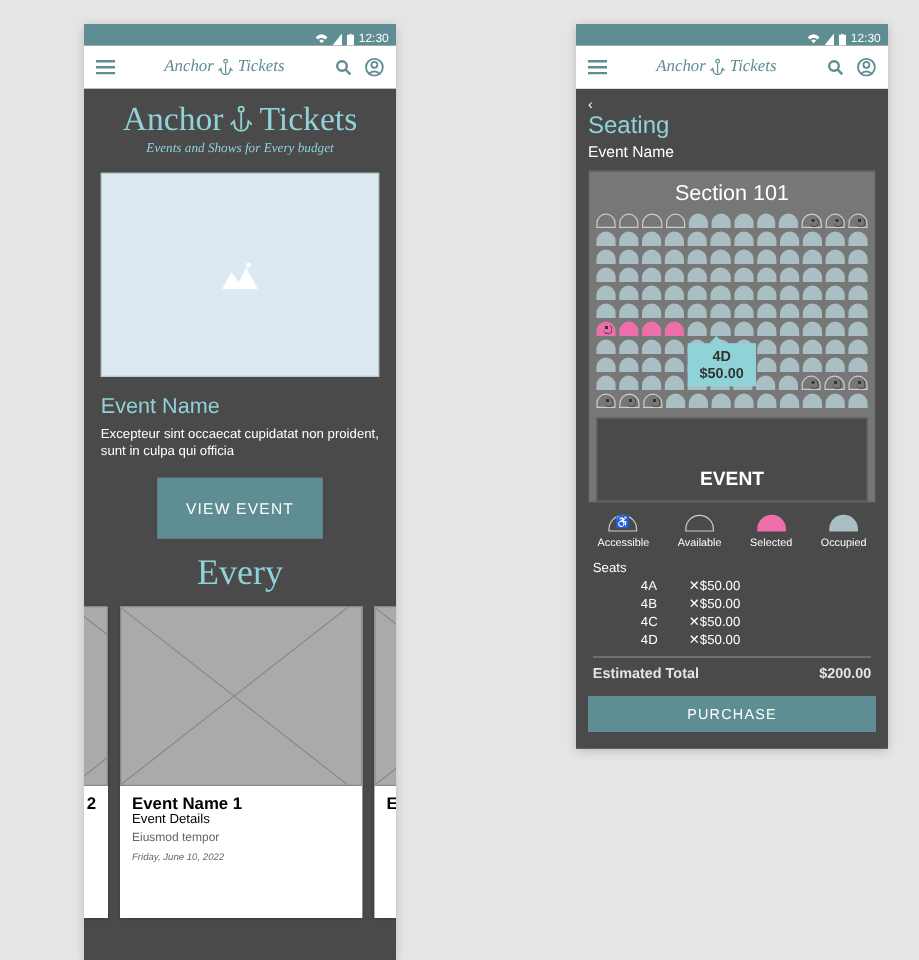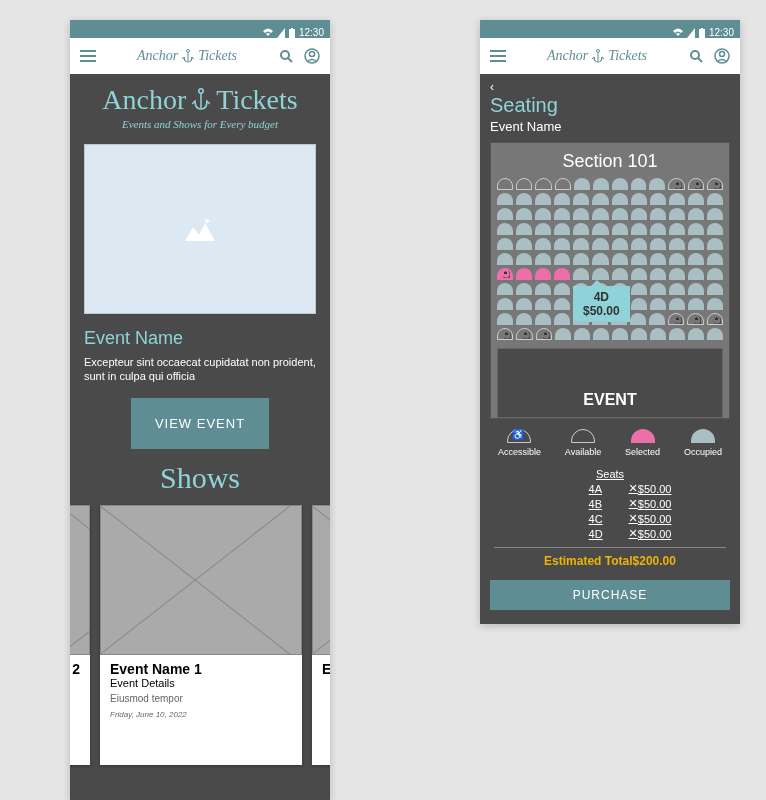--- a/index.html
+++ b/index.html
@@ -216,31 +216,31 @@
   .legend {
     display:flex;
     justify-content:space-around;
     padding:10px 6px;
     color:#fff;
     font-size:9px;
   }
   .legend-item { text-align:center; }
   .legend-seat { width:24px; height:14px; border-radius:12px 12px 0 0; margin:0 auto 4px;}
   .seat-table { color:#fff; font-size:11px; padding:0 14px;}
-  .seat-table-row { display:flex; justify-content:center; padding:1px 0; align-items:center;text-decoration:underline;}
+  .seat-table-row { display:flex; justify-content:flex-start; padding:1px 0; align-items:center;}
   .seat-table-row .x { cursor:pointer;}
   .total-row {
     border-top:1px solid #888;
     margin:6px 14px 0 14px;
     padding-top:6px;
-    color:#eab308;
+    color:#e5e5e5;
     font-weight:bold;
     font-size:12px;
     display:flex;
-    justify-content:center;
+    justify-content:space-between;
   }
   .purchase-btn {
     background:#5e8d93;
     color:#fff;
     border:none;
     width:calc(100% - 20px);
     margin:12px 10px 14px 10px;
     padding:8px 0;
     font-size:12px;
     letter-spacing:1px;
@@ -306,21 +306,21 @@
     <div class="hero-tag">Events and Shows for Every budget</div>
     <div class="hero-img">
       <svg width="30" height="24" viewBox="0 0 30 24">
           <path d="M0 24 L8 10 L14 18 L20 6 L30 24 Z" fill="#fff"></path>
           <circle cx="22" cy="4" r="2" fill="#fff"></circle>
         </svg>
     </div>
     <div class="event-name">Event Name</div>
     <div class="event-desc">Excepteur sint occaecat cupidatat non proident, sunt in culpa qui officia</div>
     <button class="view-btn">VIEW EVENT</button>
-    <div class="shows-title">Shows</div>
+    <div class="shows-title">Every</div>
   </div>
 
   <div class="cards-row">
     <div class="card card-partial-left">
       <div class="card-img" style="overflow:hidden"></div>
       <div class="card-body">
         <div class="card-title" style="text-align:right">2</div>
       </div>
     </div>
     <div class="card">

